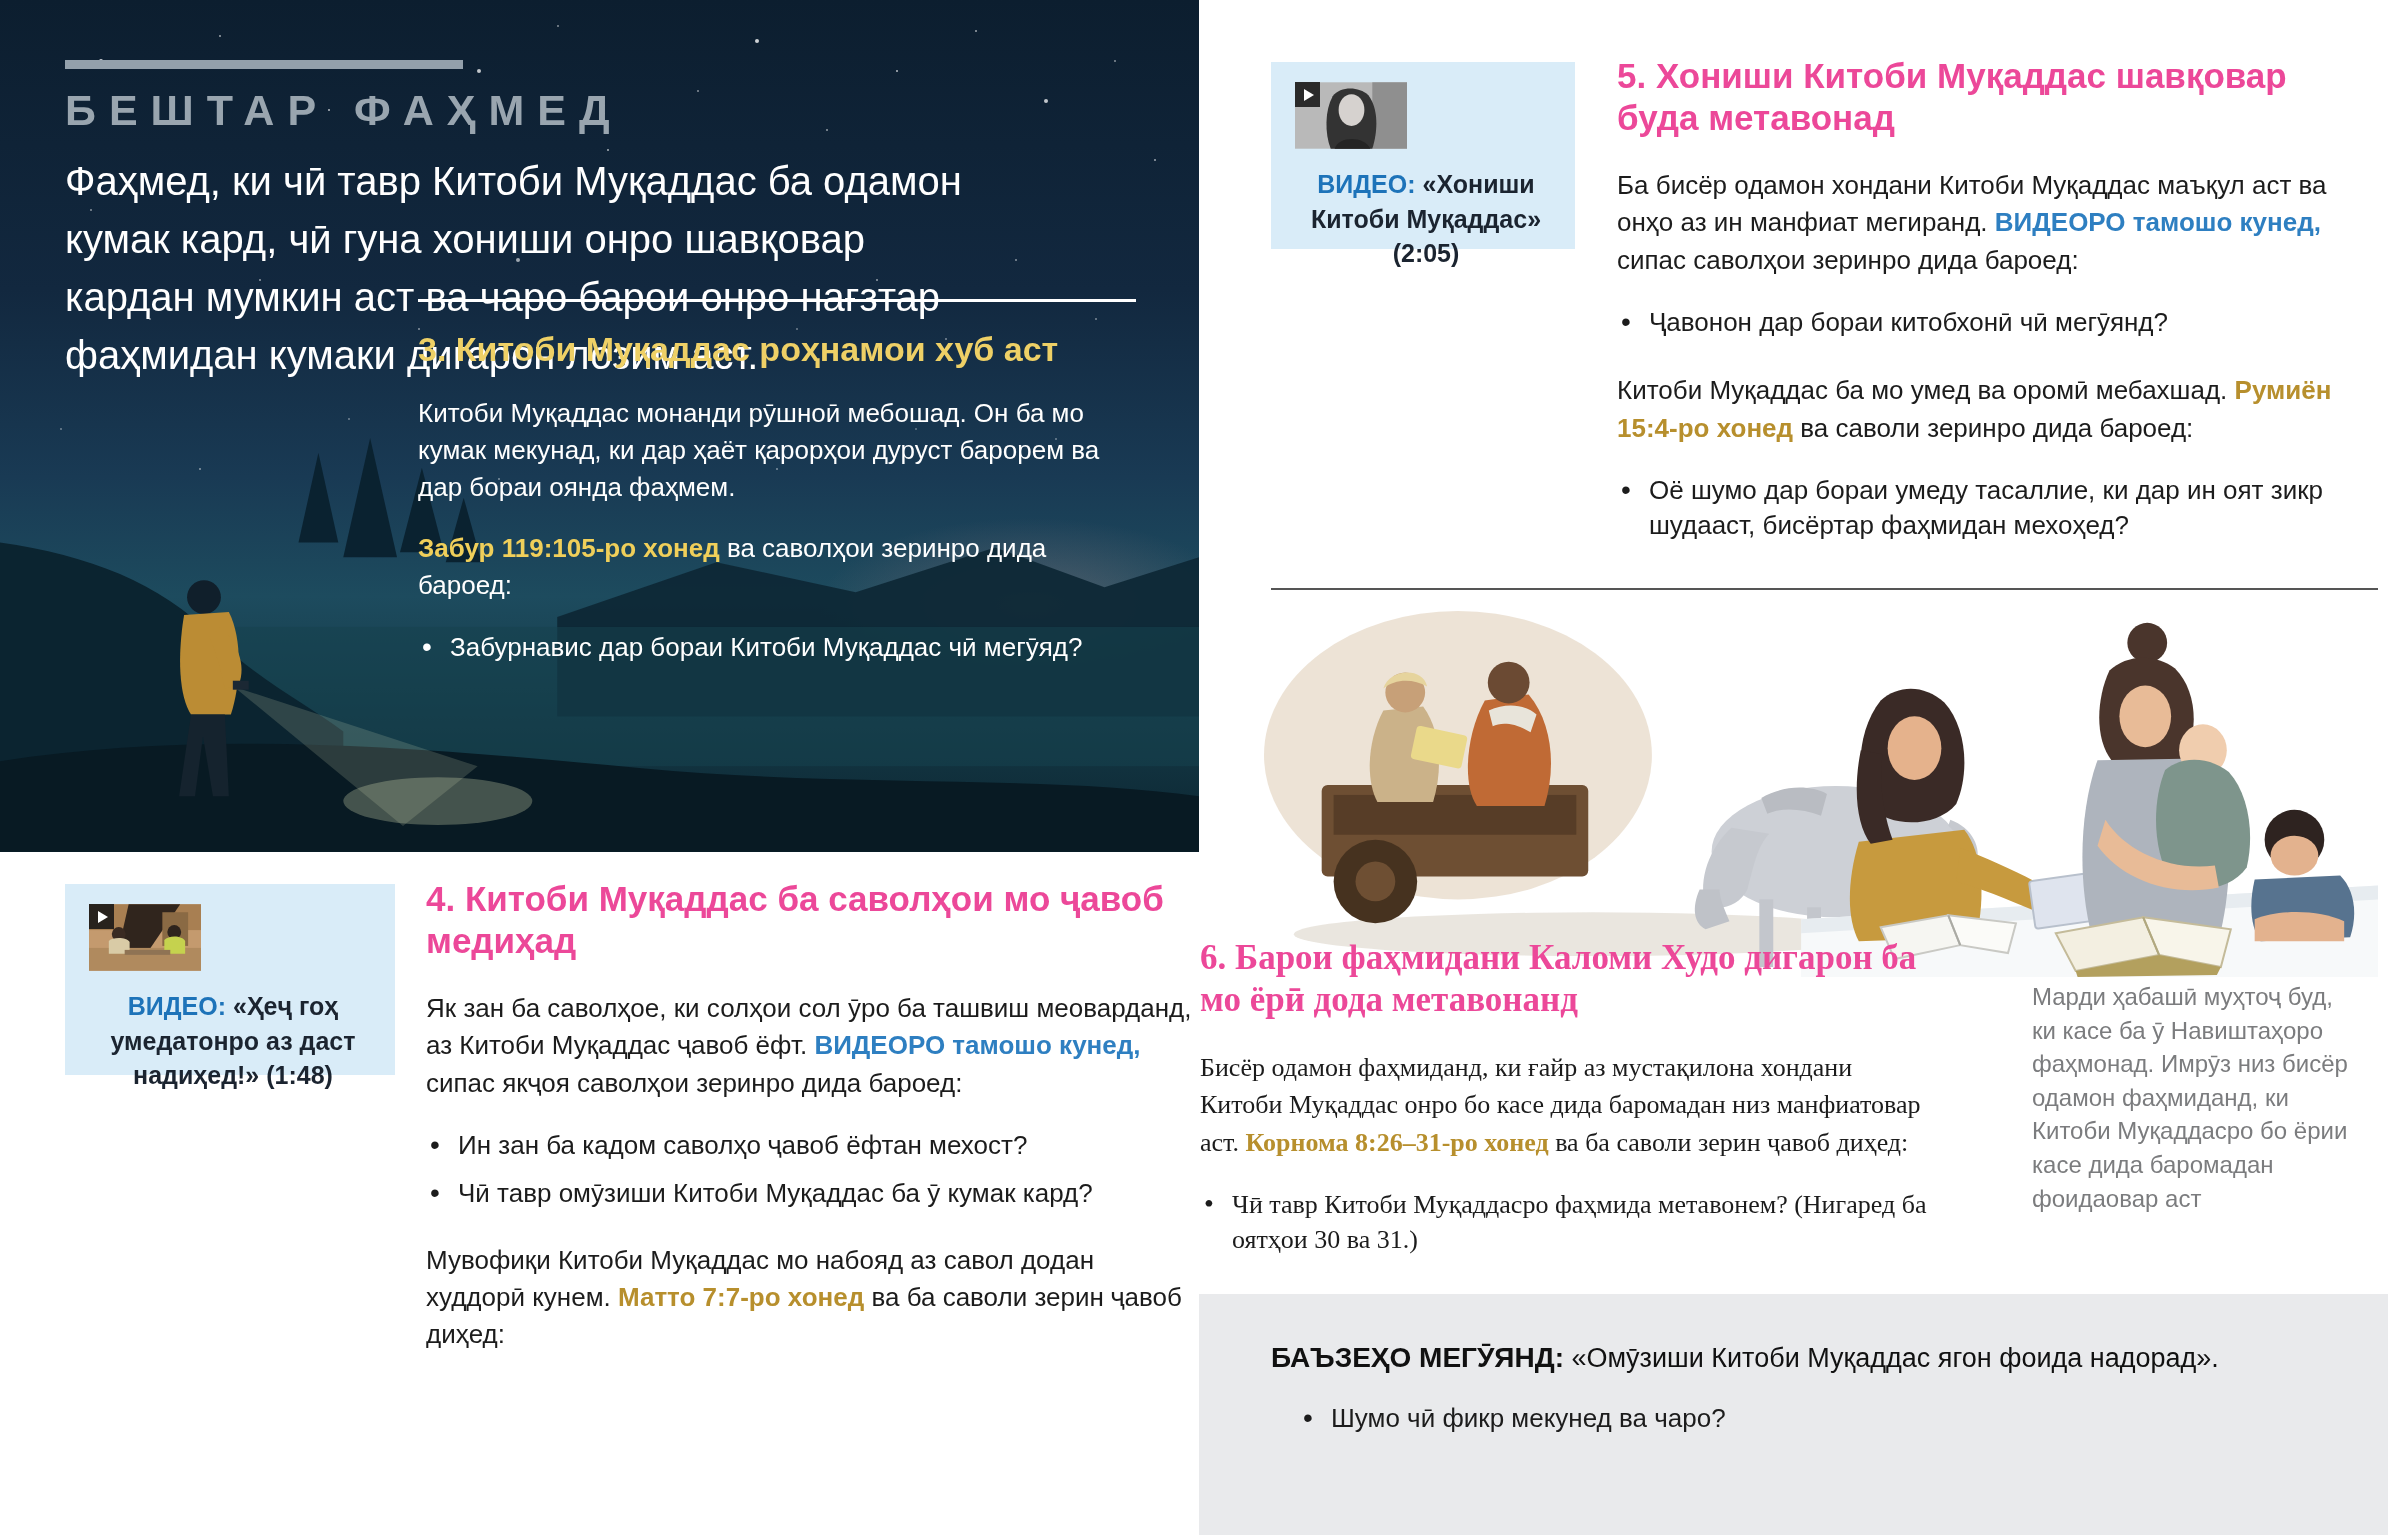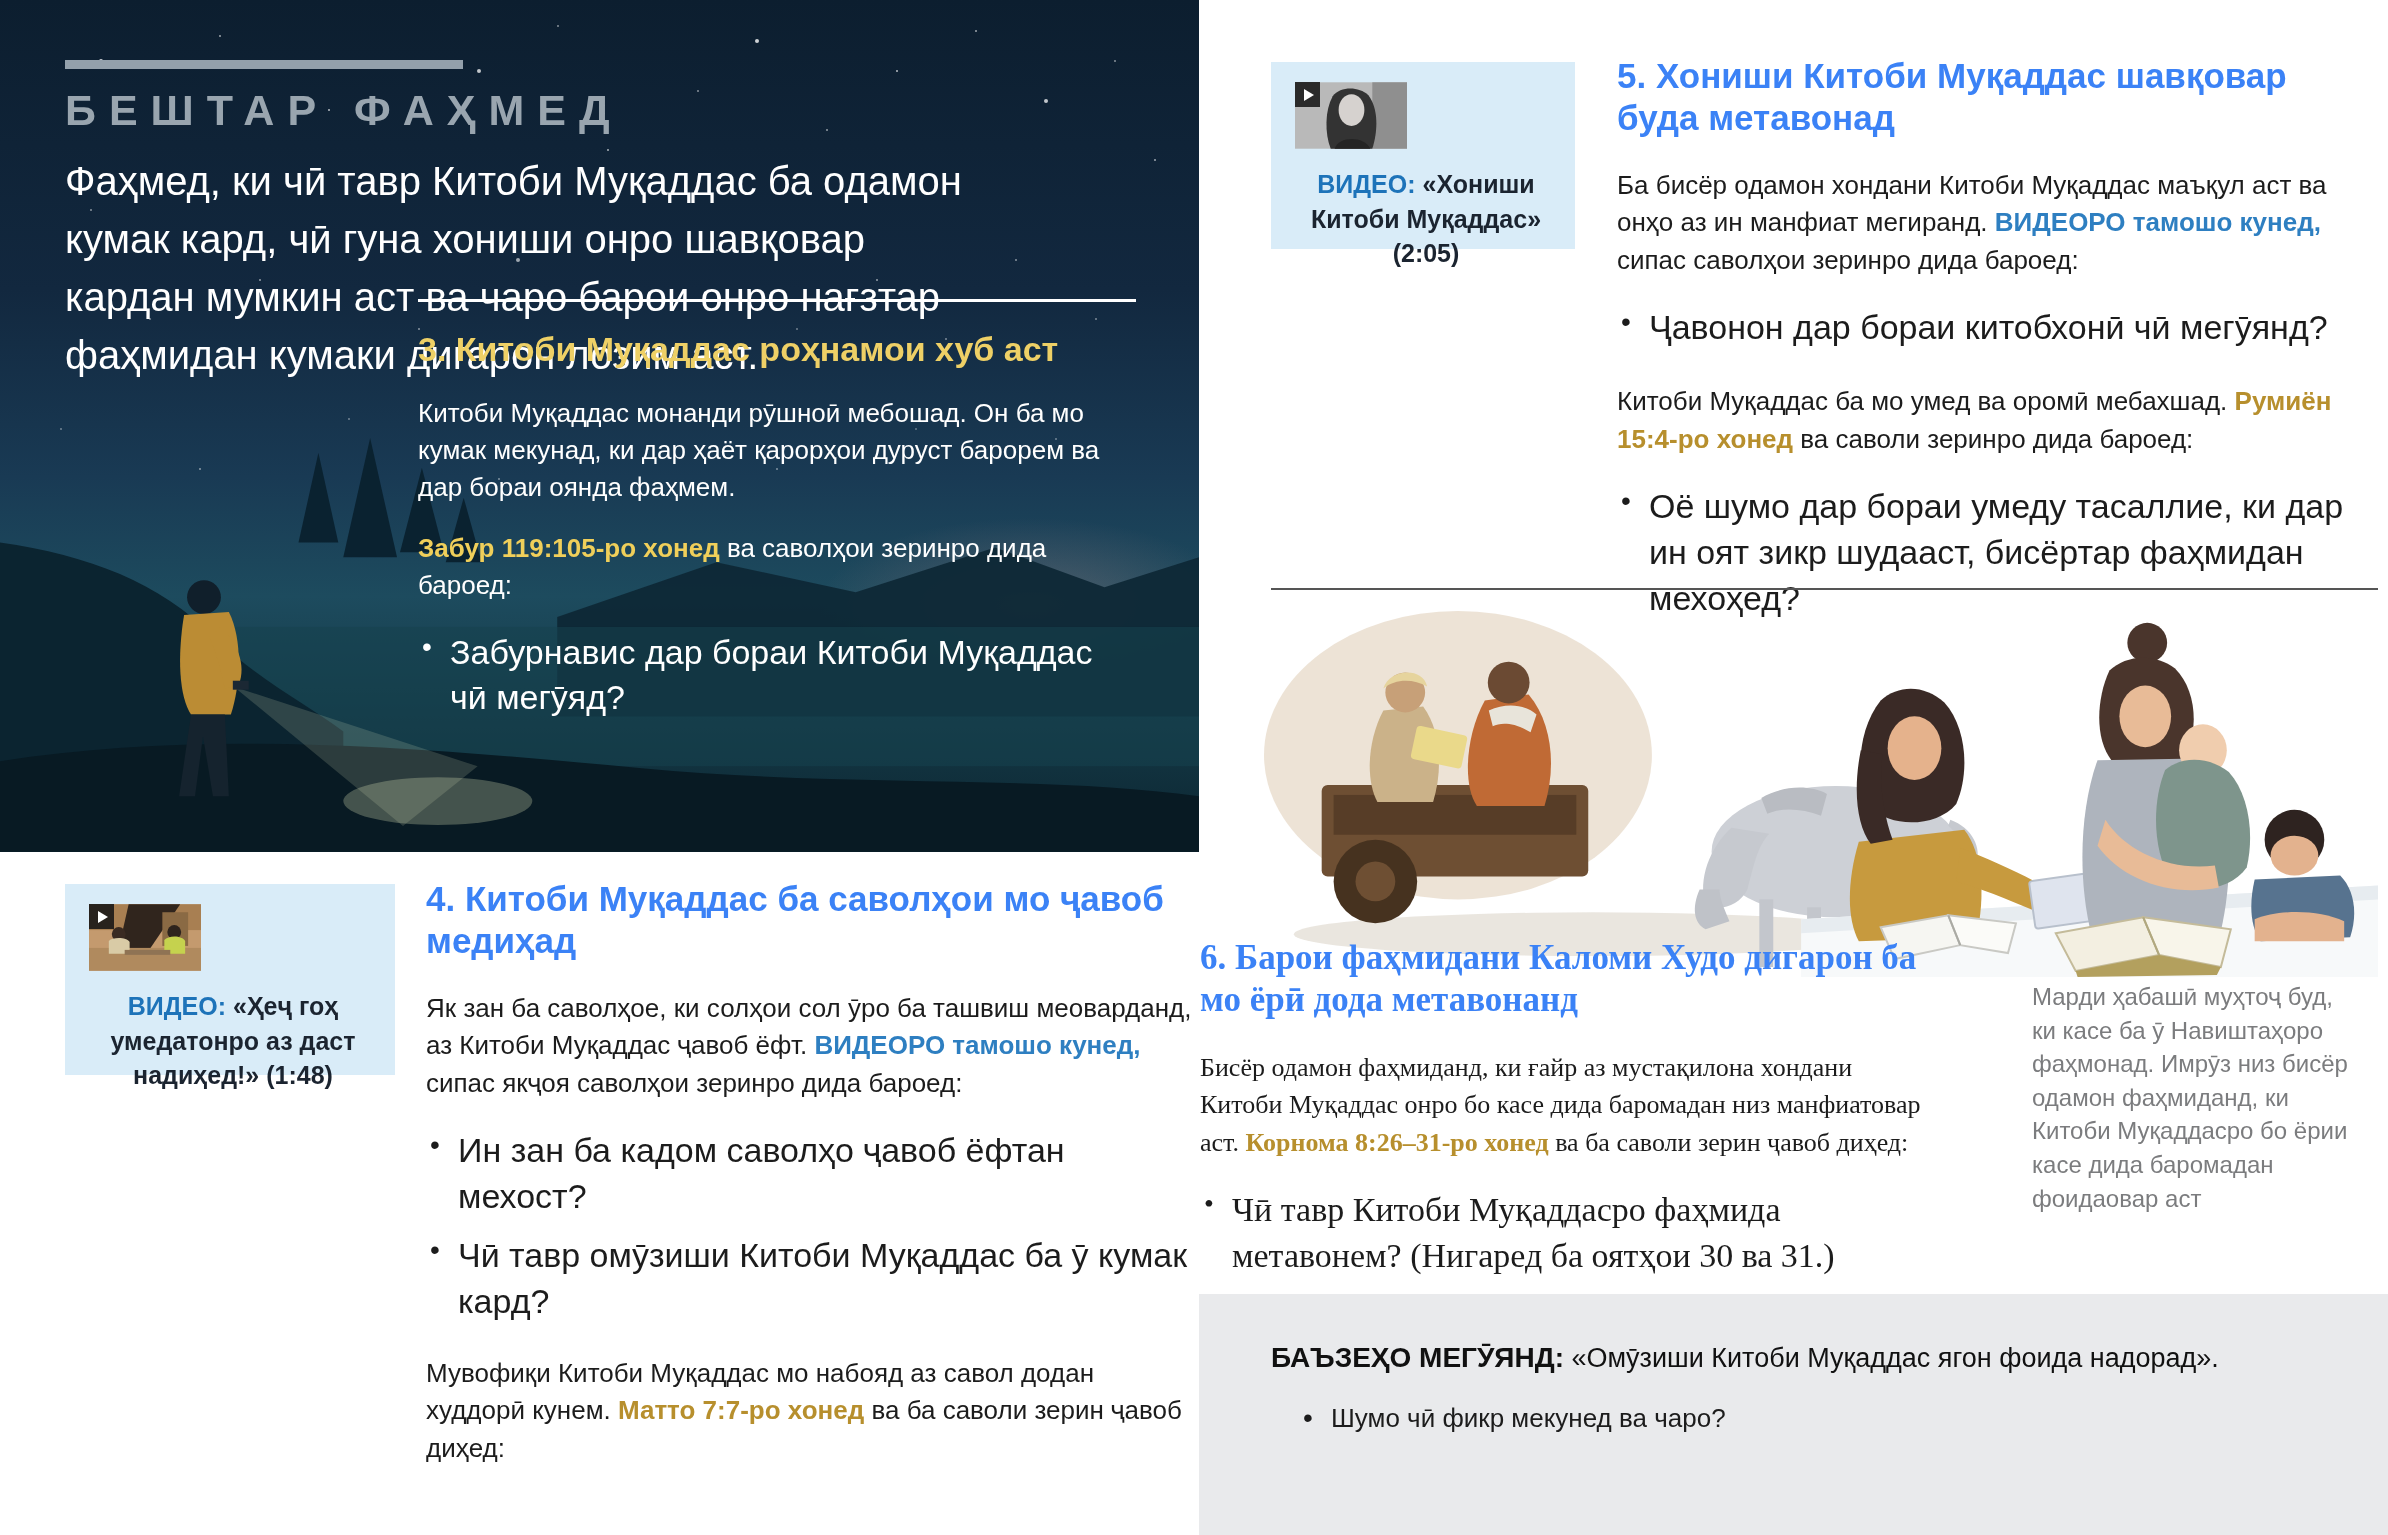--- a/index.html
+++ b/index.html
@@ -41,25 +41,25 @@
   .hero-title-bar { position:absolute; left:65px; top:60px; width:398px; height:9px; background:#93a0ab; }
   .hero-title { position:absolute; left:65px; top:86px; font-size:43px; font-weight:bold;
     letter-spacing:13px; color:#99a5af; }
   .intro { position:absolute; left:65px; top:152px; width:940px; font-size:40px; line-height:1.45; color:#ffffff; }
   .sec3 { position:absolute; left:418px; top:299px; width:718px; color:#ffffff; }
   .sec3 .rule { border:none; border-top:3px solid #ffffff; margin-bottom:28px; }
   .hero-h { color:#eed066; font-size:34px; font-weight:bold; margin-bottom:26px; }
   .hero-p { font-size:26px; line-height:1.42; margin-bottom:24px; }
   .link-yellow { color:#f0cf5a; font-weight:bold; }
   ul.dots { list-style:none; margin-top:26px; }
-  ul.dots li { position:relative; padding-left:32px; font-size:34px; line-height:1.35; }
+  ul.dots li { position:relative; padding-left:32px; font-size:26px; line-height:1.35; }
   ul.dots li + li { margin-top:13px; }
   ul.dots li::before { content:"•"; position:absolute; left:4px; top:-2px; font-size:28px; }
   
-  .gold-h { color:#3b82f6; font-size:35px; font-weight:bold; line-height:1.2; margin-bottom:28px; }
+  .gold-h { color:#ec4899; font-size:35px; font-weight:bold; line-height:1.2; margin-bottom:28px; }
   .body-p { font-size:26px; line-height:1.44; color:#1c1c1c; margin-bottom:22px; }
   .link-blue { color:#2e7fc1; font-weight:bold; cursor:pointer; }
   .link-gold { color:#b78f2d; font-weight:bold; cursor:pointer; }
   ul.dots-dark li::before { color:#1c1c1c; }
   .sec4 { position:absolute; left:426px; top:878px; width:766px; }
   .sec4 ul, .sec5 ul, .sec6 ul { margin-bottom:30px; }
   
   .video-box { position:absolute; background:#d9ecf8;text-align:center; }
   .video-box1 { left:65px; top:884px; width:330px; height:191px; }
   .video-box2 { left:1271px; top:62px; width:304px; height:187px; }

